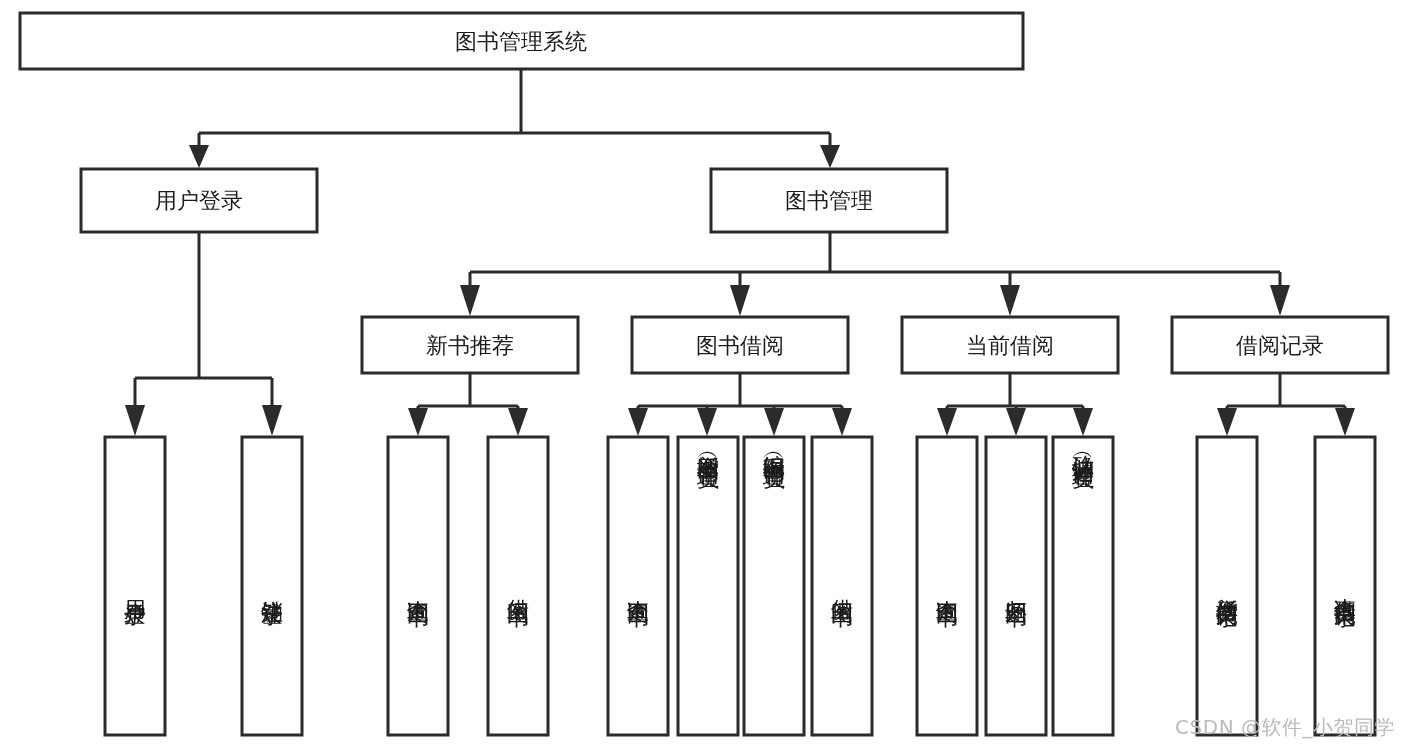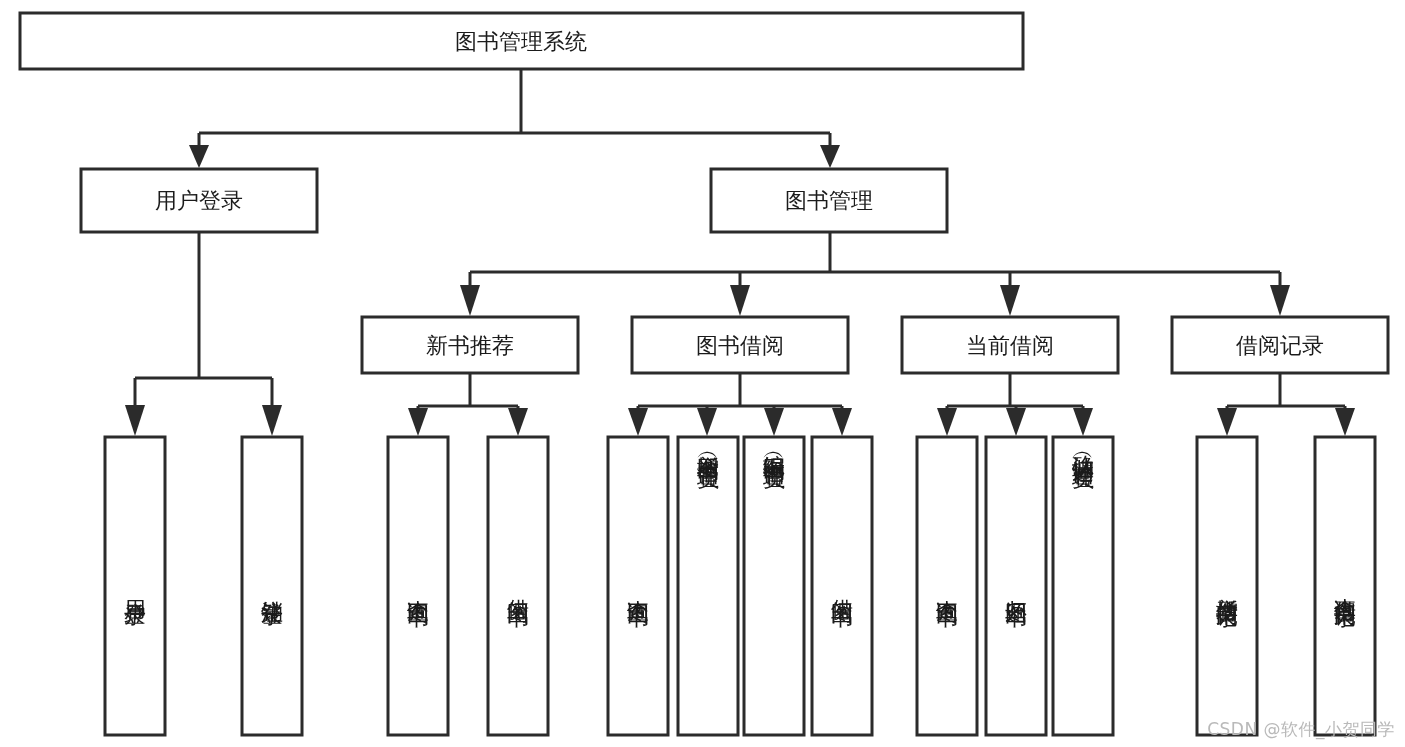--- a/index.html
+++ b/index.html
@@ -64,21 +64,21 @@
     letter-spacing: 2px;
     color: #1b1b1b;
     white-space: nowrap;
     text-align: center;
   }
   .watermark {
     position: absolute;
     right: 10px;
     bottom: 6px;
     font-family: "DejaVu Sans", "Liberation Sans", sans-serif;
-    font-size: 17px;
+    font-size: 20px;
     color: #b9b9b9;
     letter-spacing: 0.5px;
     white-space: nowrap;
   }
 </style>
 </head>
 <body>
 
 <div id="diagram-root">
 

